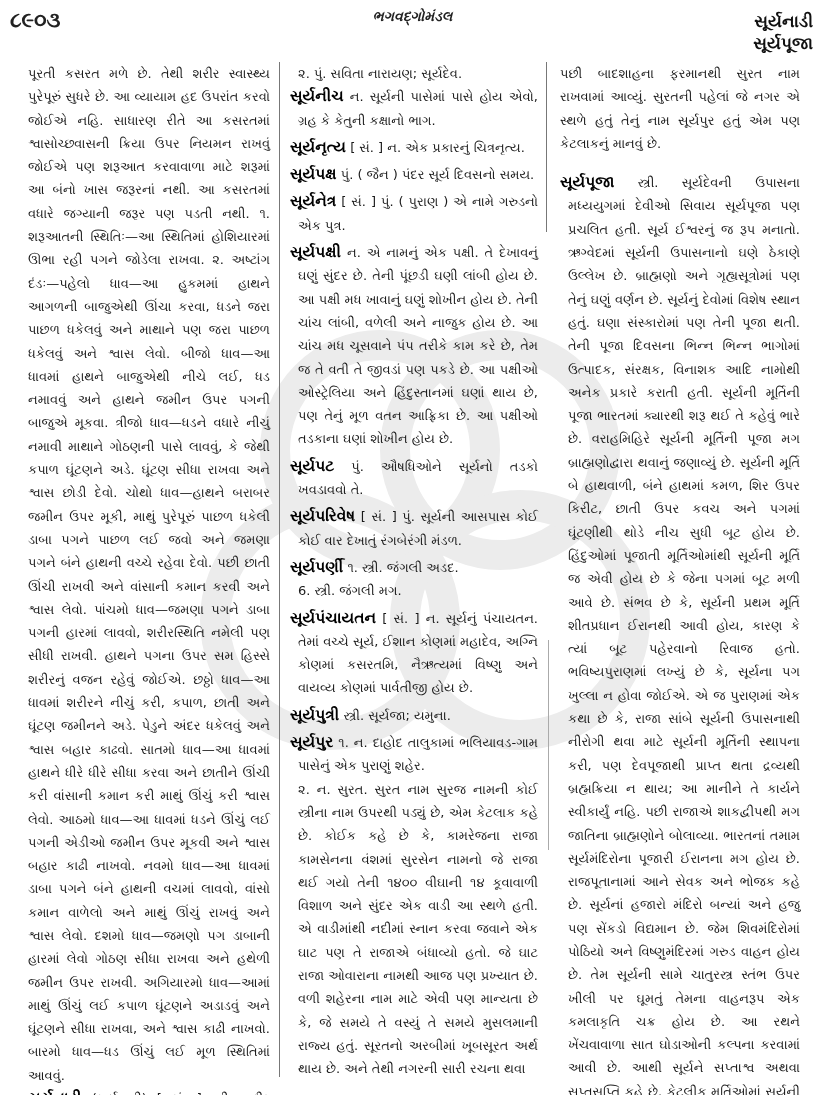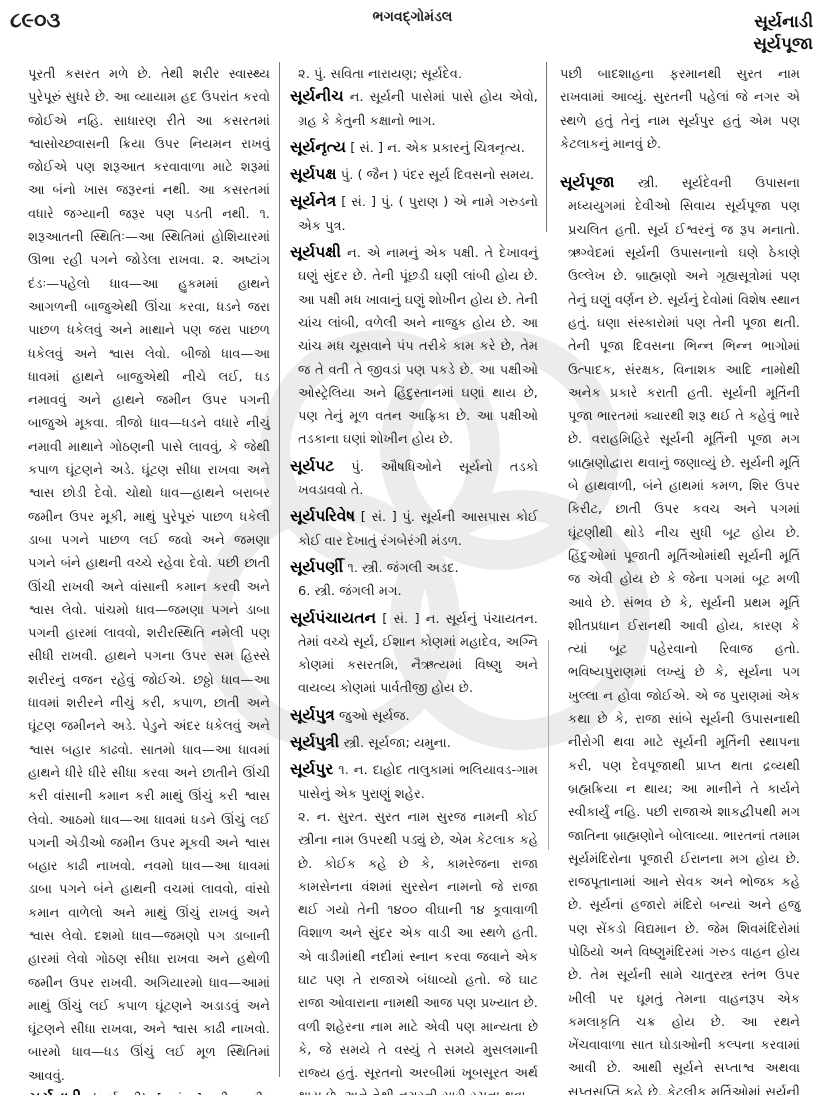--- a/index.html
+++ b/index.html
@@ -8,21 +8,21 @@
     font-family: "DejaVu Sans", sans-serif; color: #1a1a1a;
   }
   .header {
     position: absolute; left: 0; top: 0; width: 825px; height: 58px;
   }
   .page-no {
     position: absolute; left: 10px; top: 8px; font-size: 21px; font-weight: bold; color: #222;
   }
   .running-title {
     position: absolute; left: 0; width: 825px; top: 8px; text-align: center;
-    font-size: 14px; font-weight: bold; color: #222;
+    font-size: 14px; font-weight: bold; color: #222; font-style: italic;
   }
   .guide-words {
     position: absolute; right: 12px; top: 10px; text-align: right;
     font-size: 17px; font-weight: bold; line-height: 22px; color: #111;
   }
   .watermark {
     position: absolute; left: 200px; top: 330px; width: 420px; height: 420px;
     pointer-events: none; z-index: 0;
   }
   .watermark div {
@@ -119,24 +119,20 @@
   <div class="entry indent-cont">
     <span class="hw">સૂર્યપર્ણી</span>
     <span>૧. સ્ત્રી. જંગલી અડદ.</span>
     <div>6. સ્ત્રી. જંગલી મગ.</div>
   </div>
   <div class="entry indent-cont">
     <span class="hw">સૂર્યપંચાયતન</span>
     <span>[ સં. ] ન. સૂર્યનું પંચાયતન. તેમાં વચ્ચે સૂર્ય, ઈશાન કોણમાં મહાદેવ, અગ્નિ કોણમાં કસરતમિ, નૈઋત્યમાં વિષ્ણુ અને વાયવ્ય કોણમાં પાર્વતીજી હોય છે.</span>
   </div>
   <div class="entry indent-cont">
-    <span class="hw">સૂર્યપુત્ર</span>
-    <span>જુઓ સૂર્યજ.</span>
-  </div>
-  <div class="entry indent-cont">
     <span class="hw">સૂર્યપુત્રી</span>
     <span>સ્ત્રી. સૂર્યજા; યમુના.</span>
   </div>
   <div class="entry indent-cont">
     <span class="hw">સૂર્યપુર</span>
     <span>૧. ન. દાહોદ તાલુકામાં ભલિયાવડ-ગામ પાસેનું એક પુરાણું શહેર.</span>
     <div>૨. ન. સુરત. સુરત નામ સુરજ નામની કોઈ સ્ત્રીના નામ ઉપરથી પડ્યું છે, એમ કેટલાક કહે છે. કોઈક કહે છે કે, કામરેજના રાજા કામસેનના વંશમાં સુરસેન નામનો જે રાજા થઈ ગયો તેની ૧૪૦૦ વીઘાની ૧૪ કૂવાવાળી વિશાળ અને સુંદર એક વાડી આ સ્થળે હતી. એ વાડીમાંથી નદીમાં સ્નાન કરવા જવાને એક ઘાટ પણ તે રાજાએ બંધાવ્યો હતો. જે ઘાટ રાજા ઓવારાના નામથી આજ પણ પ્રખ્યાત છે. વળી શહેરના નામ માટે એવી પણ માન્યતા છે કે, જે સમયે તે વસ્યું તે સમયે મુસલમાની રાજ્ય હતું. સૂરતનો અરબીમાં ખૂબસૂરત અર્થ થાય છે. અને તેથી નગરની સારી રચના થવા</div>
   </div>
 </div>
 

